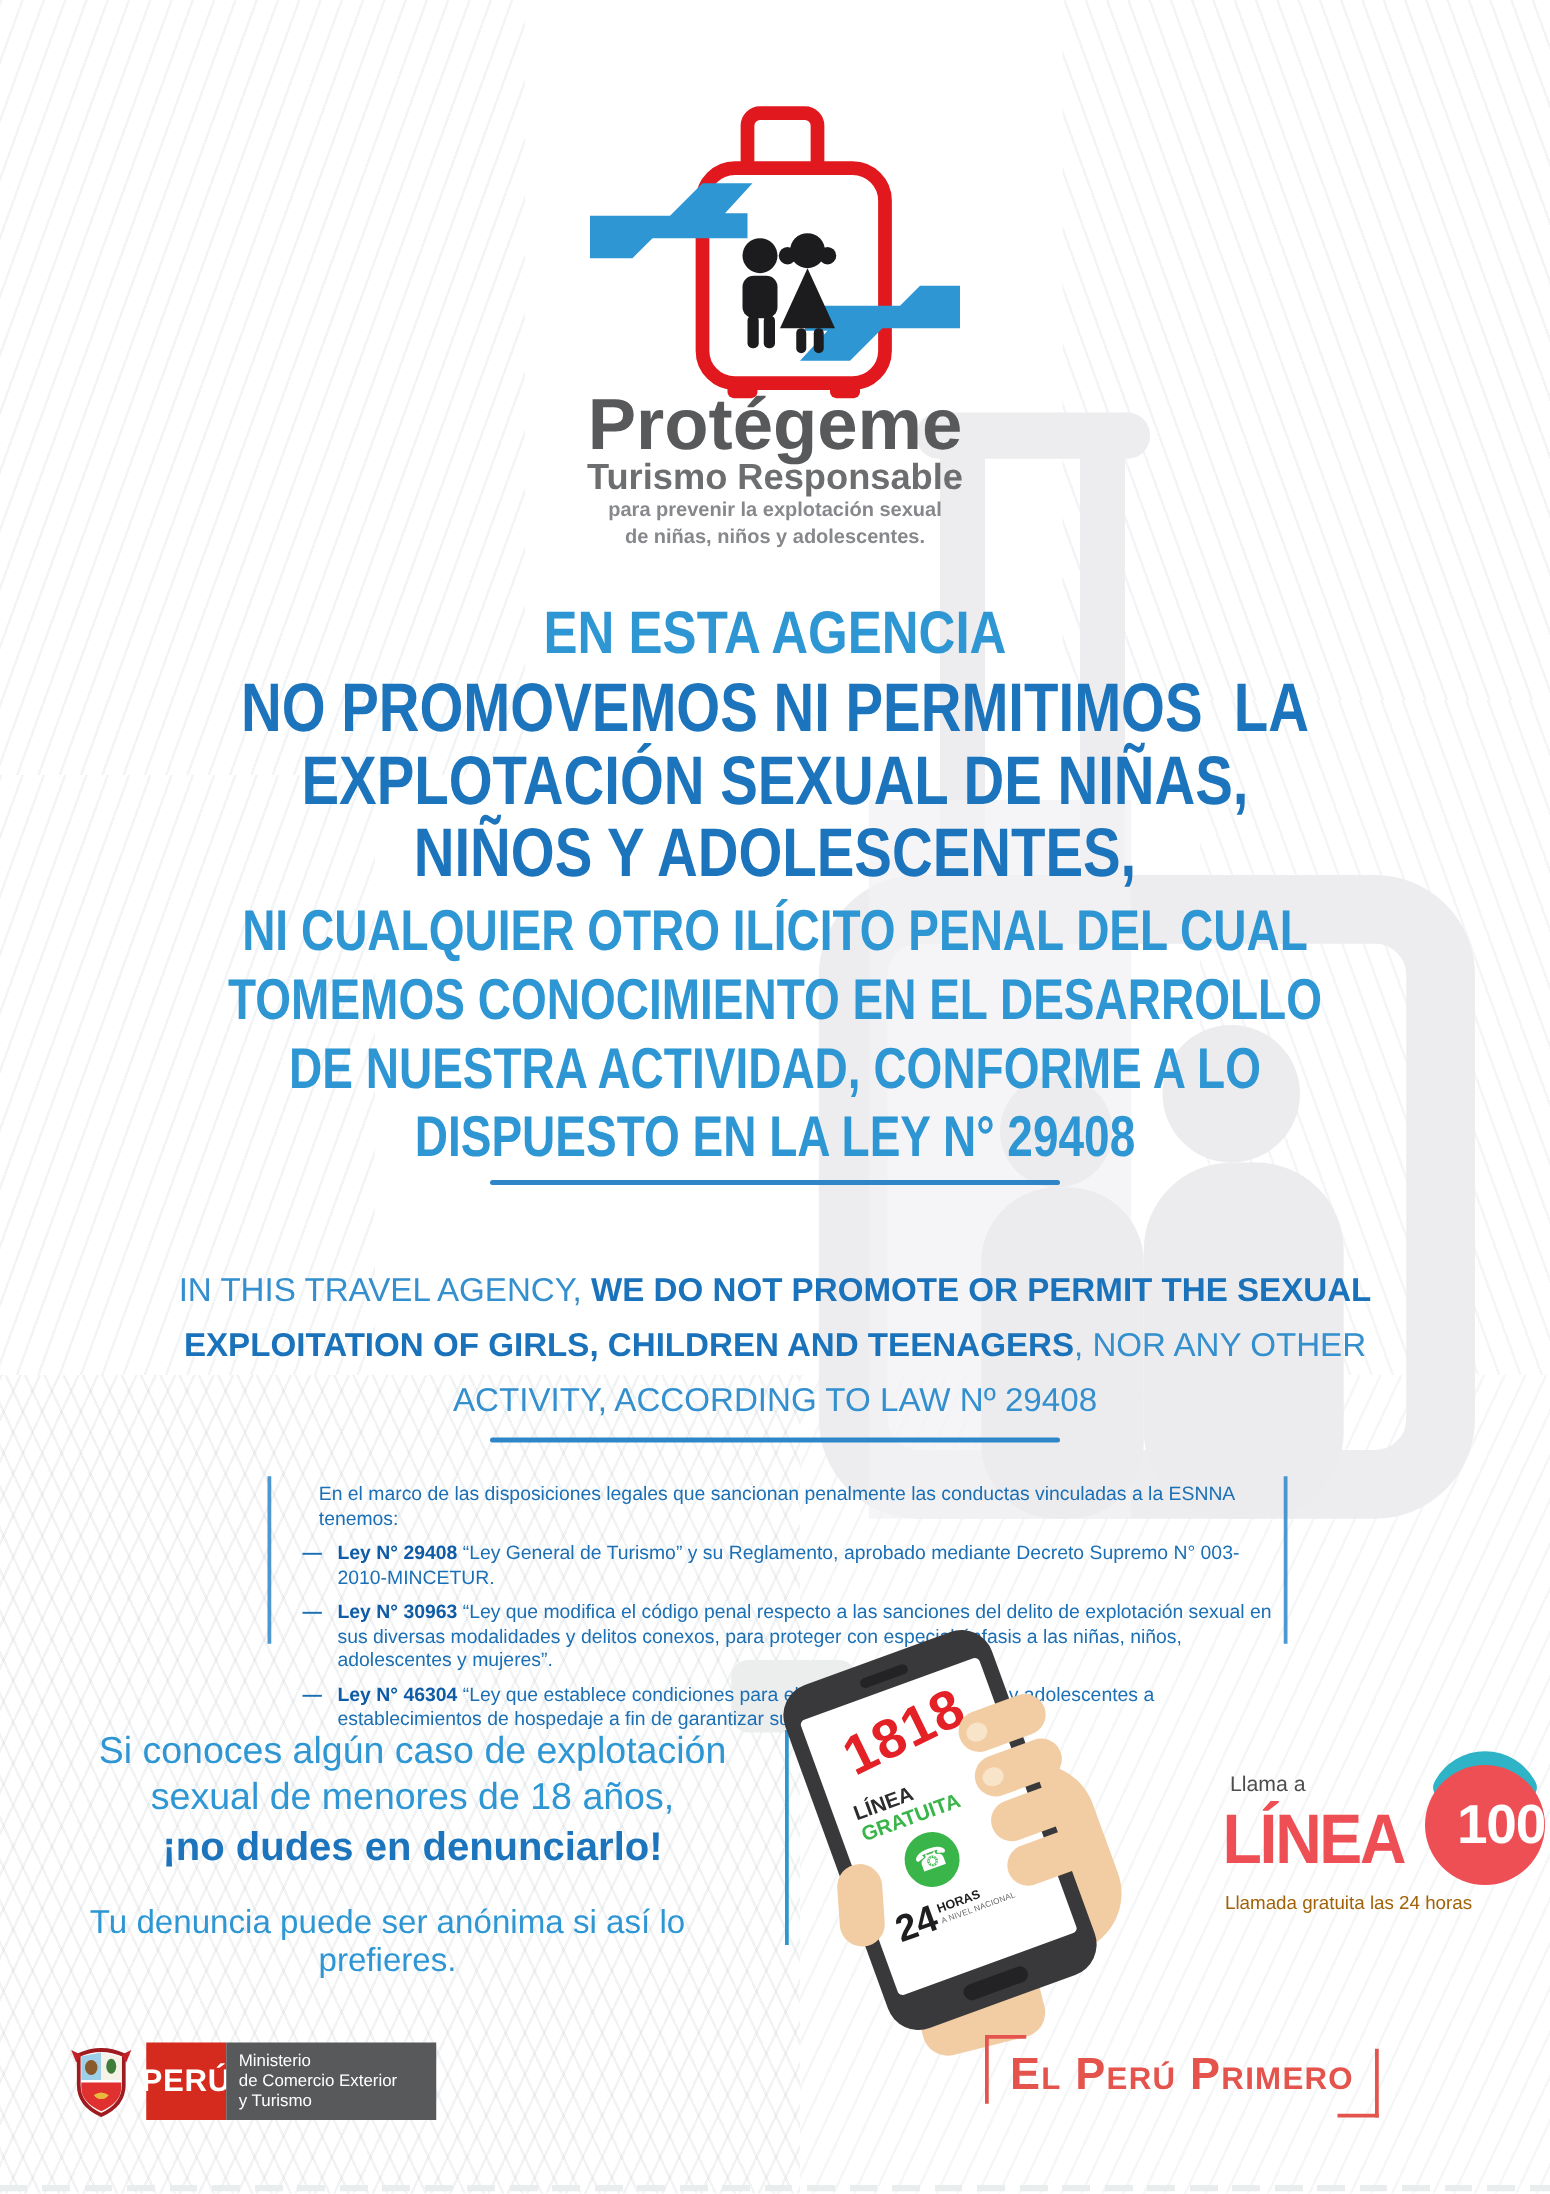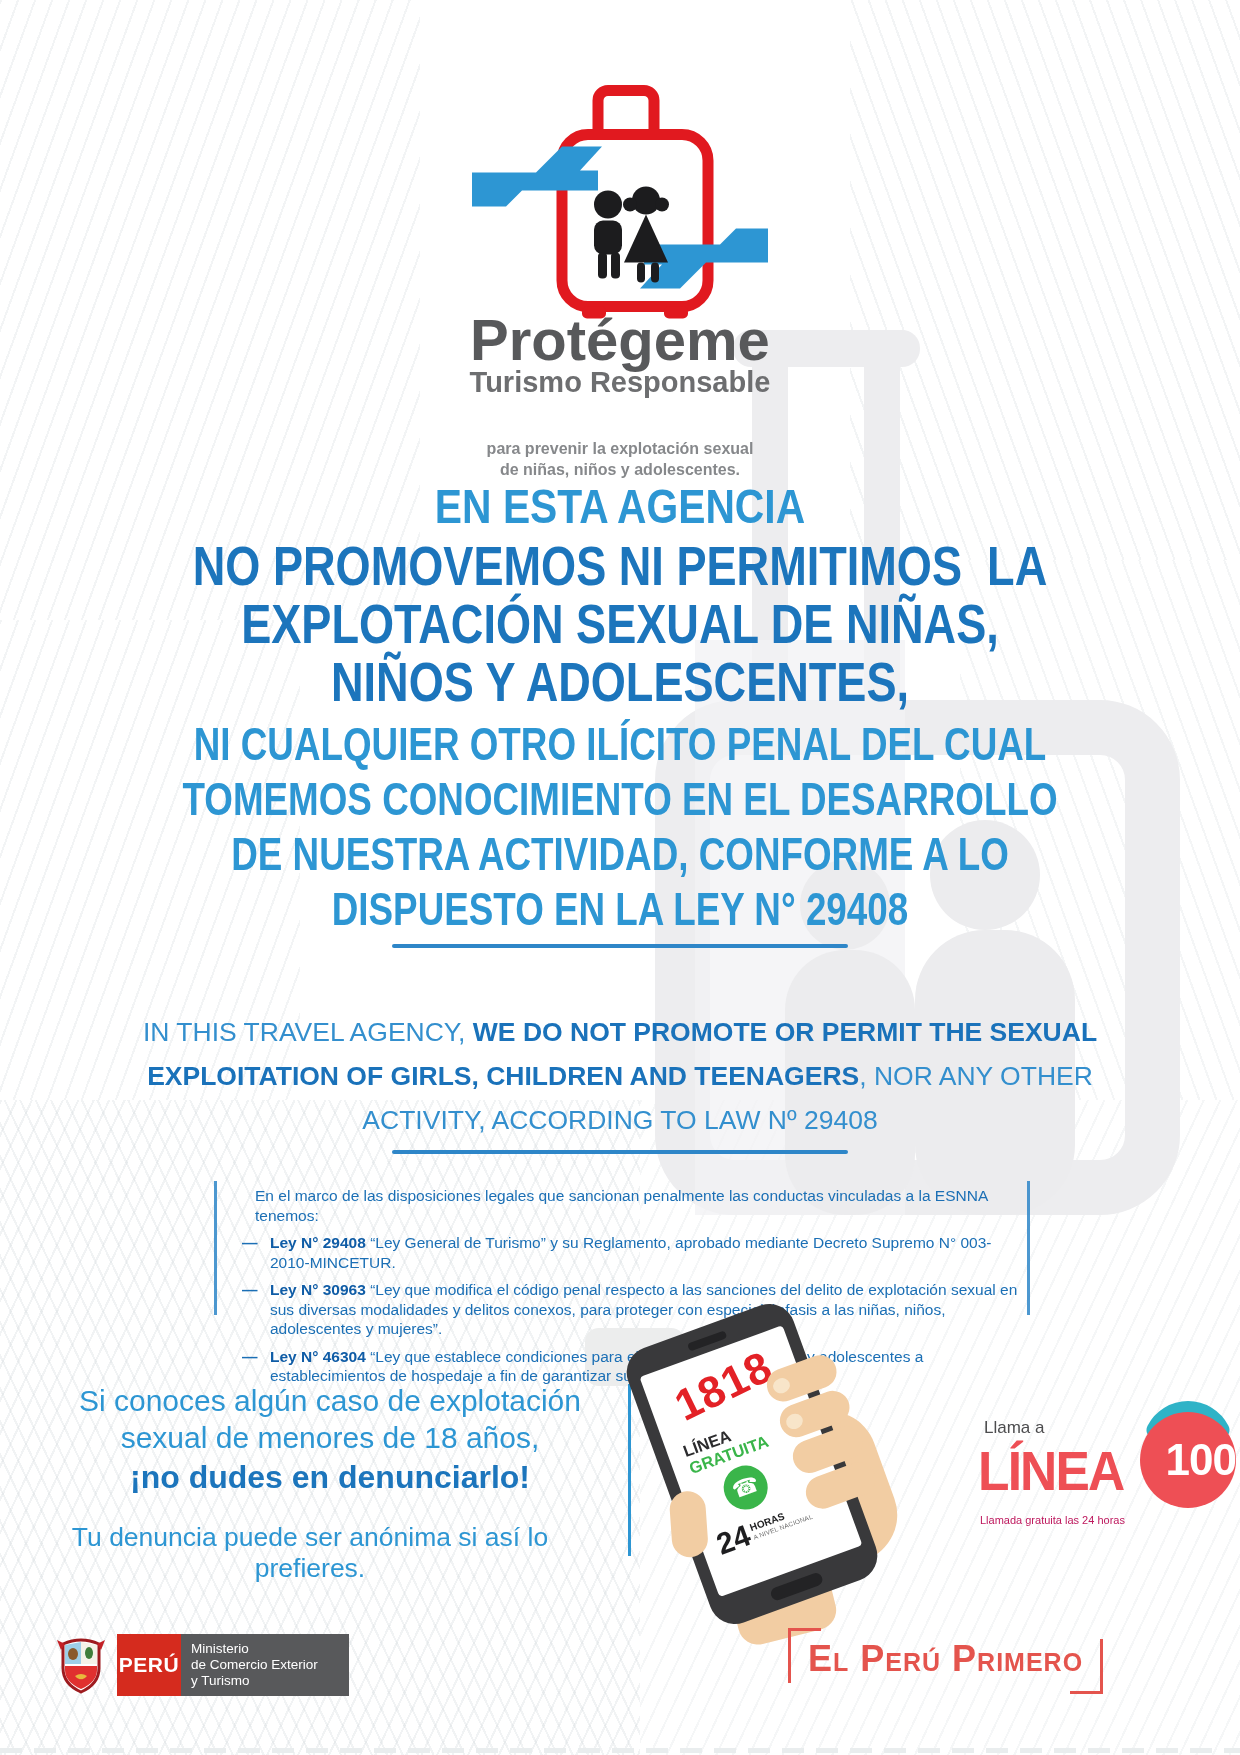--- a/index.html
+++ b/index.html
@@ -35,21 +35,21 @@
   .wm-fig1{left:800px;top:860px;width:90px;height:90px;border-radius:50%;background:#ececee;}
   .wm-fig2{left:930px;top:820px;width:110px;height:110px;border-radius:50%;background:#ececee;}
   .wm-fig3{left:785px;top:950px;width:130px;height:265px;border-radius:60px;background:#ececee;}
   .wm-fig4{left:915px;top:930px;width:160px;height:285px;border-radius:70px;background:#ececee;}
   .wm-blob{left:585px;top:1328px;width:100px;height:58px;border-radius:14px;background:#eceded;}
 
   
   .logo-svg{left:470px;top:82px;width:300px;height:245px;}
   .brand{top:306px;font-size:58px;font-weight:700;color:#58595b;letter-spacing:0;}
   .brand-sub{top:366px;font-size:29px;font-weight:700;color:#6d6e70;}
-  .tag{font-size:16px;font-weight:700;color:#86888b;line-height:21px;margin-top:40px;}
+  .tag{font-size:16px;font-weight:700;color:#86888b;line-height:21px;}
   .tag1{top:398px;} .tag2{top:419px;}
 
   
   .intro-line{top:479px;font-size:48px;font-weight:700;color:var(--lblue);
     transform:scaleX(.85);white-space:pre;}
   .h-bold{height:58px;line-height:58px;font-size:55px;font-weight:700;color:var(--blue);
     transform:scaleX(.82);white-space:pre;}
   .hb-wrap{top:537px;}
   .h-light{height:55px;line-height:55px;font-size:46px;font-weight:700;color:var(--lblue);
     transform:scaleX(.8);white-space:pre;}
@@ -108,27 +108,27 @@
   .s24sub{font-size:6.5px;color:#666;margin-top:1px;letter-spacing:.2px;}
 
   
   .l100{left:946px;top:1412px;width:320px;height:130px;}
   .llama{position:absolute;left:38px;top:6px;font-size:17px;color:#4d4d4f;}
   .l100name{position:absolute;left:32px;top:26px;font-size:56px;font-weight:700;color:var(--coral);
     letter-spacing:-2px;transform:scaleX(.92);transform-origin:left;}
   .handset{position:absolute;left:196px;top:-16px;width:92px;height:46px;}
   .l100circle{position:absolute;left:194px;top:0;width:96px;height:96px;border-radius:50%;background:var(--coral);}
   .l100num{display:block;line-height:96px;font-size:44px;font-weight:700;color:#fff;text-align:right;letter-spacing:-1px;}
-  .l100sub{position:absolute;left:34px;top:102px;font-size:11px;color:#be185d;}
+  .l100sub{position:absolute;left:34px;top:102px;font-size:15px;color:#a16207;}
 
   
   .footer-left{left:55px;top:1633px;height:64px;display:flex;align-items:center;}
   .coat{width:52px;height:62px;margin-right:10px;}
   .peru-box{width:64px;height:62px;background:var(--peru-red);color:#fff;display:flex;align-items:center;
-    justify-content:center;font-size:21px;font-weight:700;letter-spacing:.5px;}
+    justify-content:center;font-size:25px;font-weight:700;letter-spacing:.5px;}
   .min-box{width:158px;height:62px;background:#58595b;color:#fff;font-size:13.5px;line-height:16px;
     display:flex;flex-direction:column;justify-content:center;padding-left:10px;}
   .epp{left:788px;top:1628px;height:56px;padding:10px 20px 0 20px;font-size:36px;font-weight:700;
     color:#e4544d;font-variant-caps:small-caps;letter-spacing:1px;}
   .epp::before{content:"";position:absolute;left:0;top:0;width:30px;height:52px;
     border-left:3px solid #e4544d;border-top:3px solid #e4544d;}
   .epp::after{content:"";position:absolute;right:0;bottom:0;width:30px;height:52px;
     border-right:3px solid #e4544d;border-bottom:3px solid #e4544d;}
   .dashes{left:0;right:0;bottom:2px;height:5px;
     background:repeating-linear-gradient(90deg,#e9edee 0 22px,transparent 22px 34px);}

